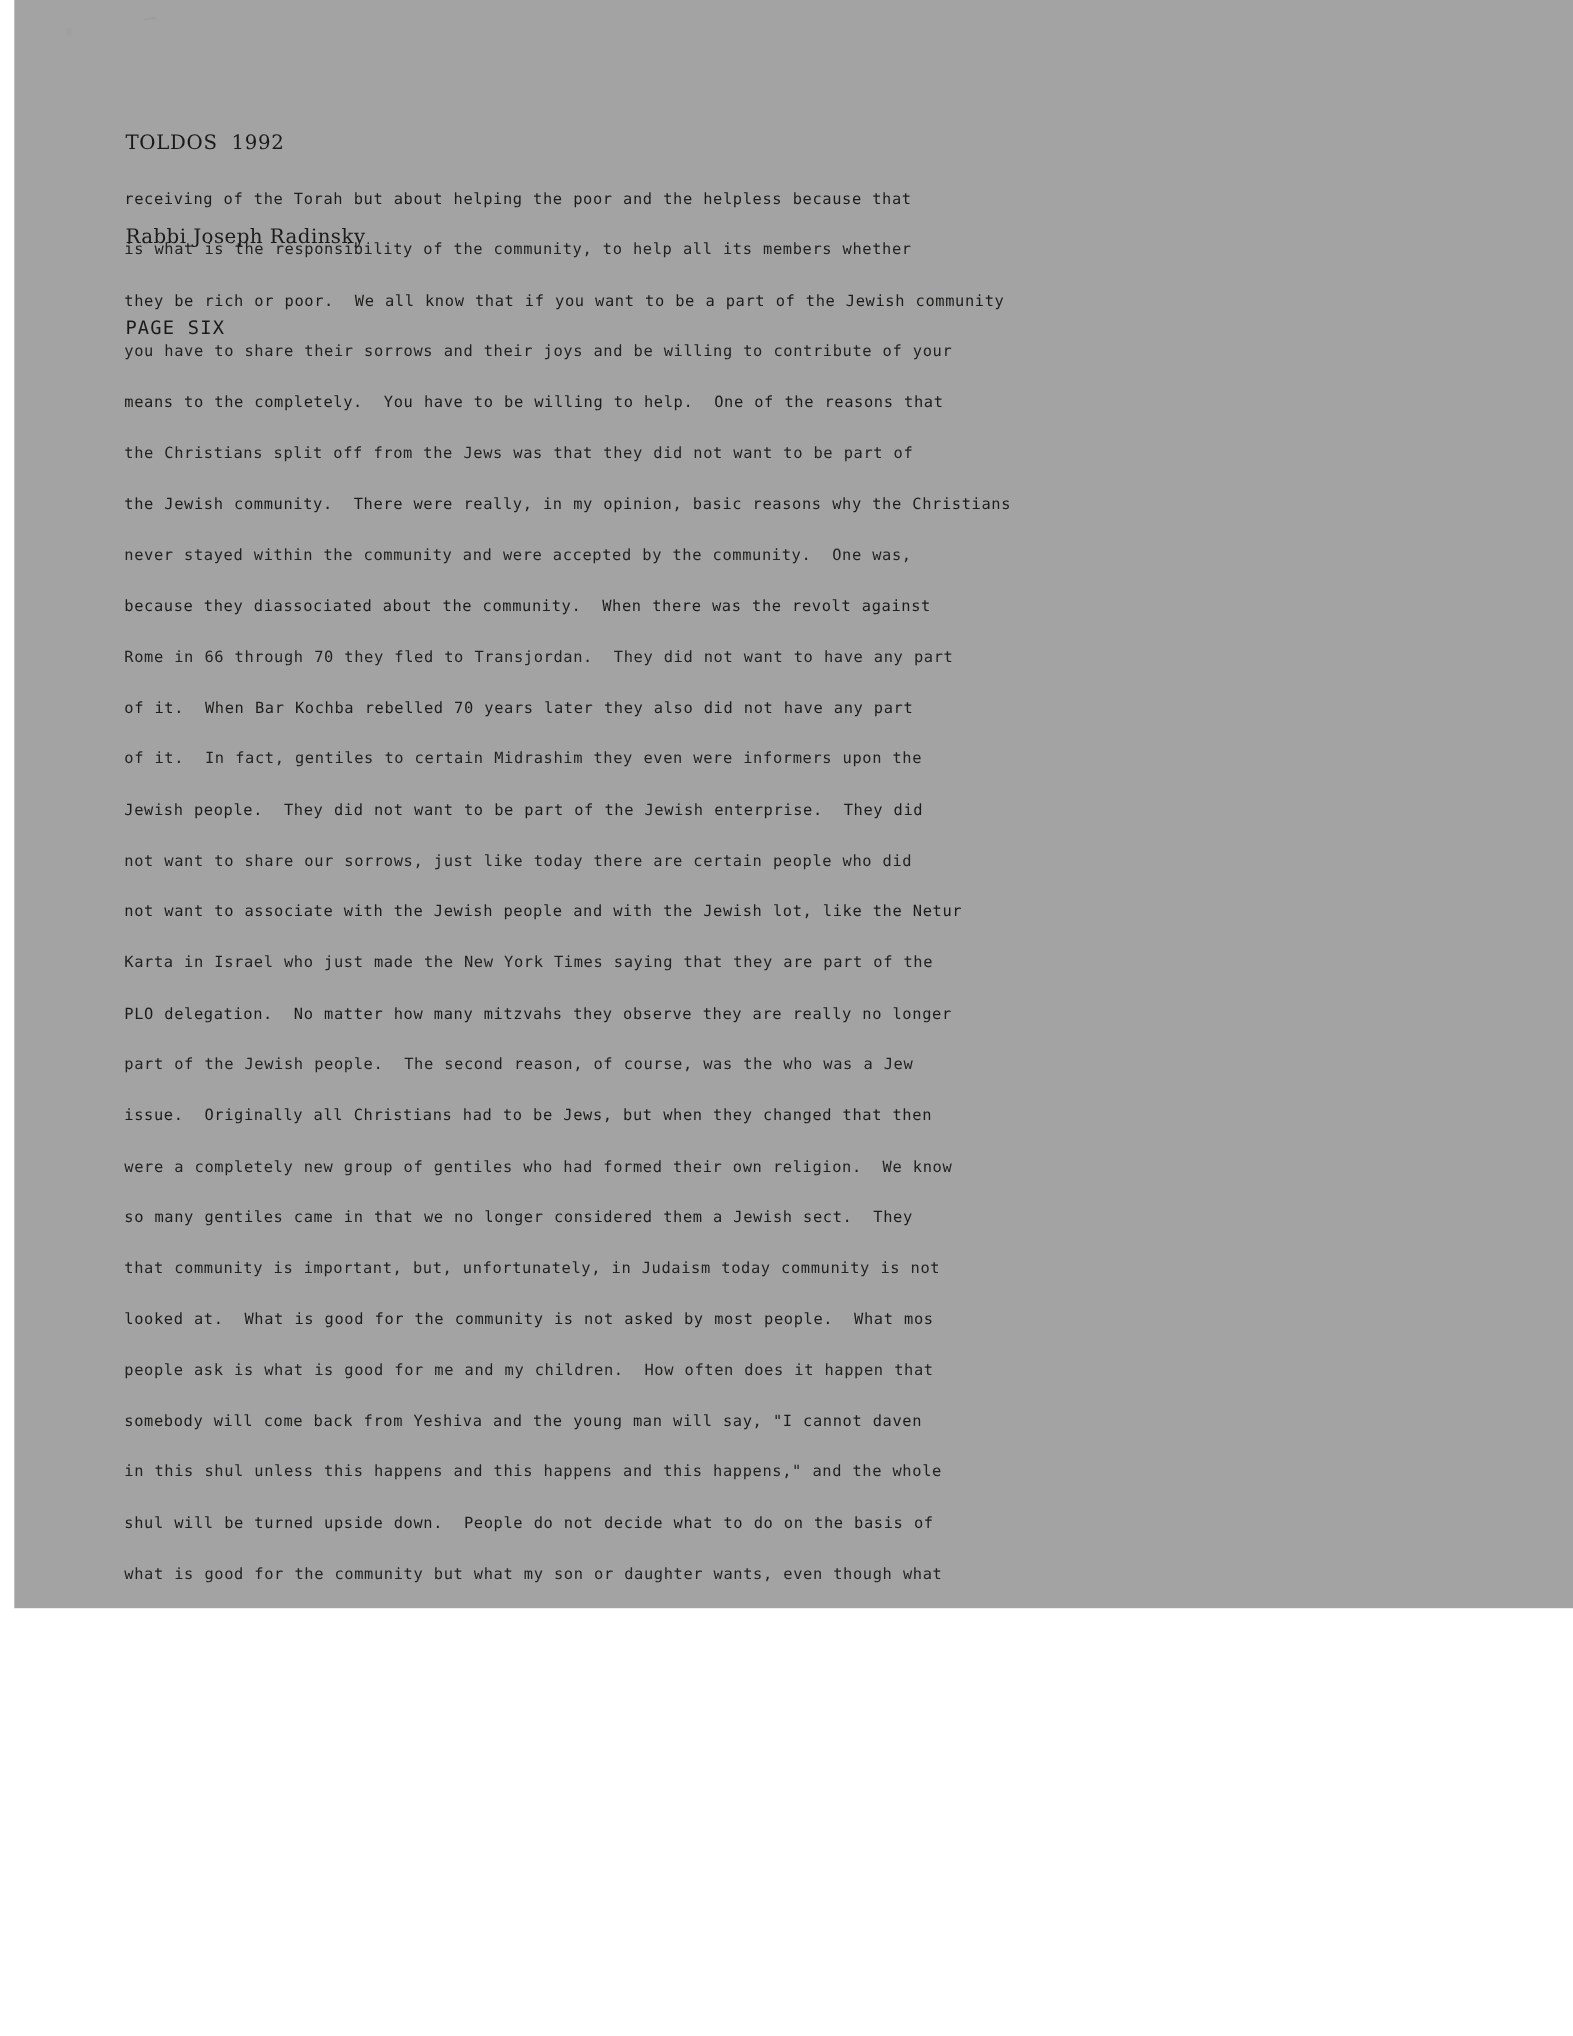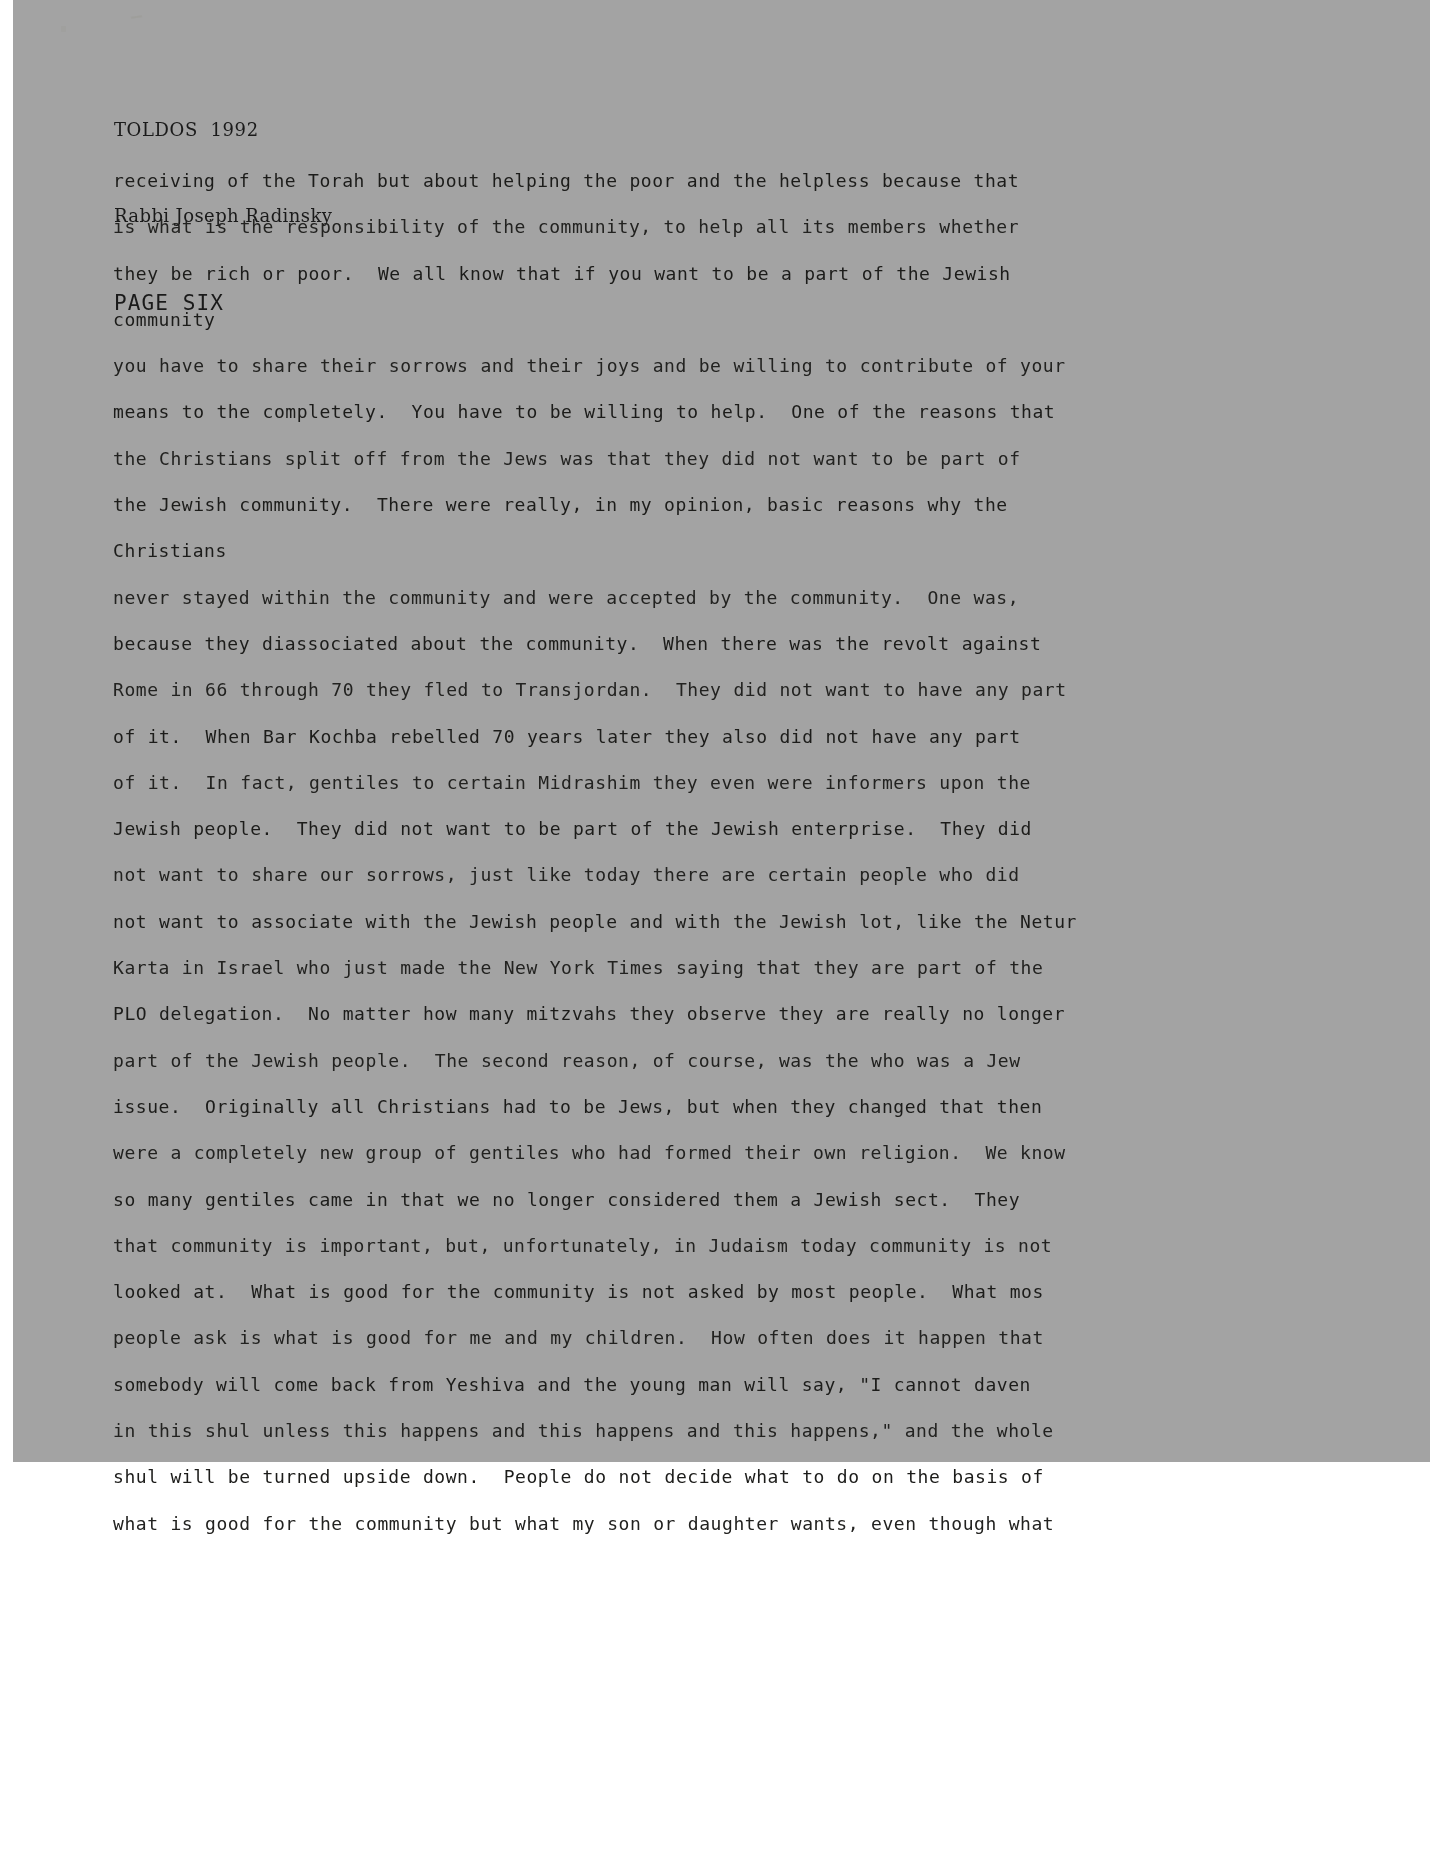--- a/index.html
+++ b/index.html
@@ -65,33 +65,33 @@
     font-size: 18px;
     letter-spacing: 0.6px;
   }
   .header .line-author {
     font-family: "DejaVu Serif", serif;
     font-size: 18px;
     letter-spacing: 0.4px;
   }
   .header .line-page {
     font-family: "DejaVu Sans Mono", monospace;
-    font-size: 21px;
+    font-size: 17px;
     letter-spacing: 1.1px;
   }
 
   .body-text {
     position: absolute;
     left: 100px;
     top: 158px;
     width: 1010px;
   }
   .body-text p {
     margin: 0;
-    font-size: 18px;
+    font-size: 14px;
     line-height: 46.3px;
     letter-spacing: 0.55px;
     white-space: pre-wrap;
     word-spacing: 0.5px;
   }
 
   
   .body-text p:nth-child(odd) {
     color: #1c1c1a;
   }

